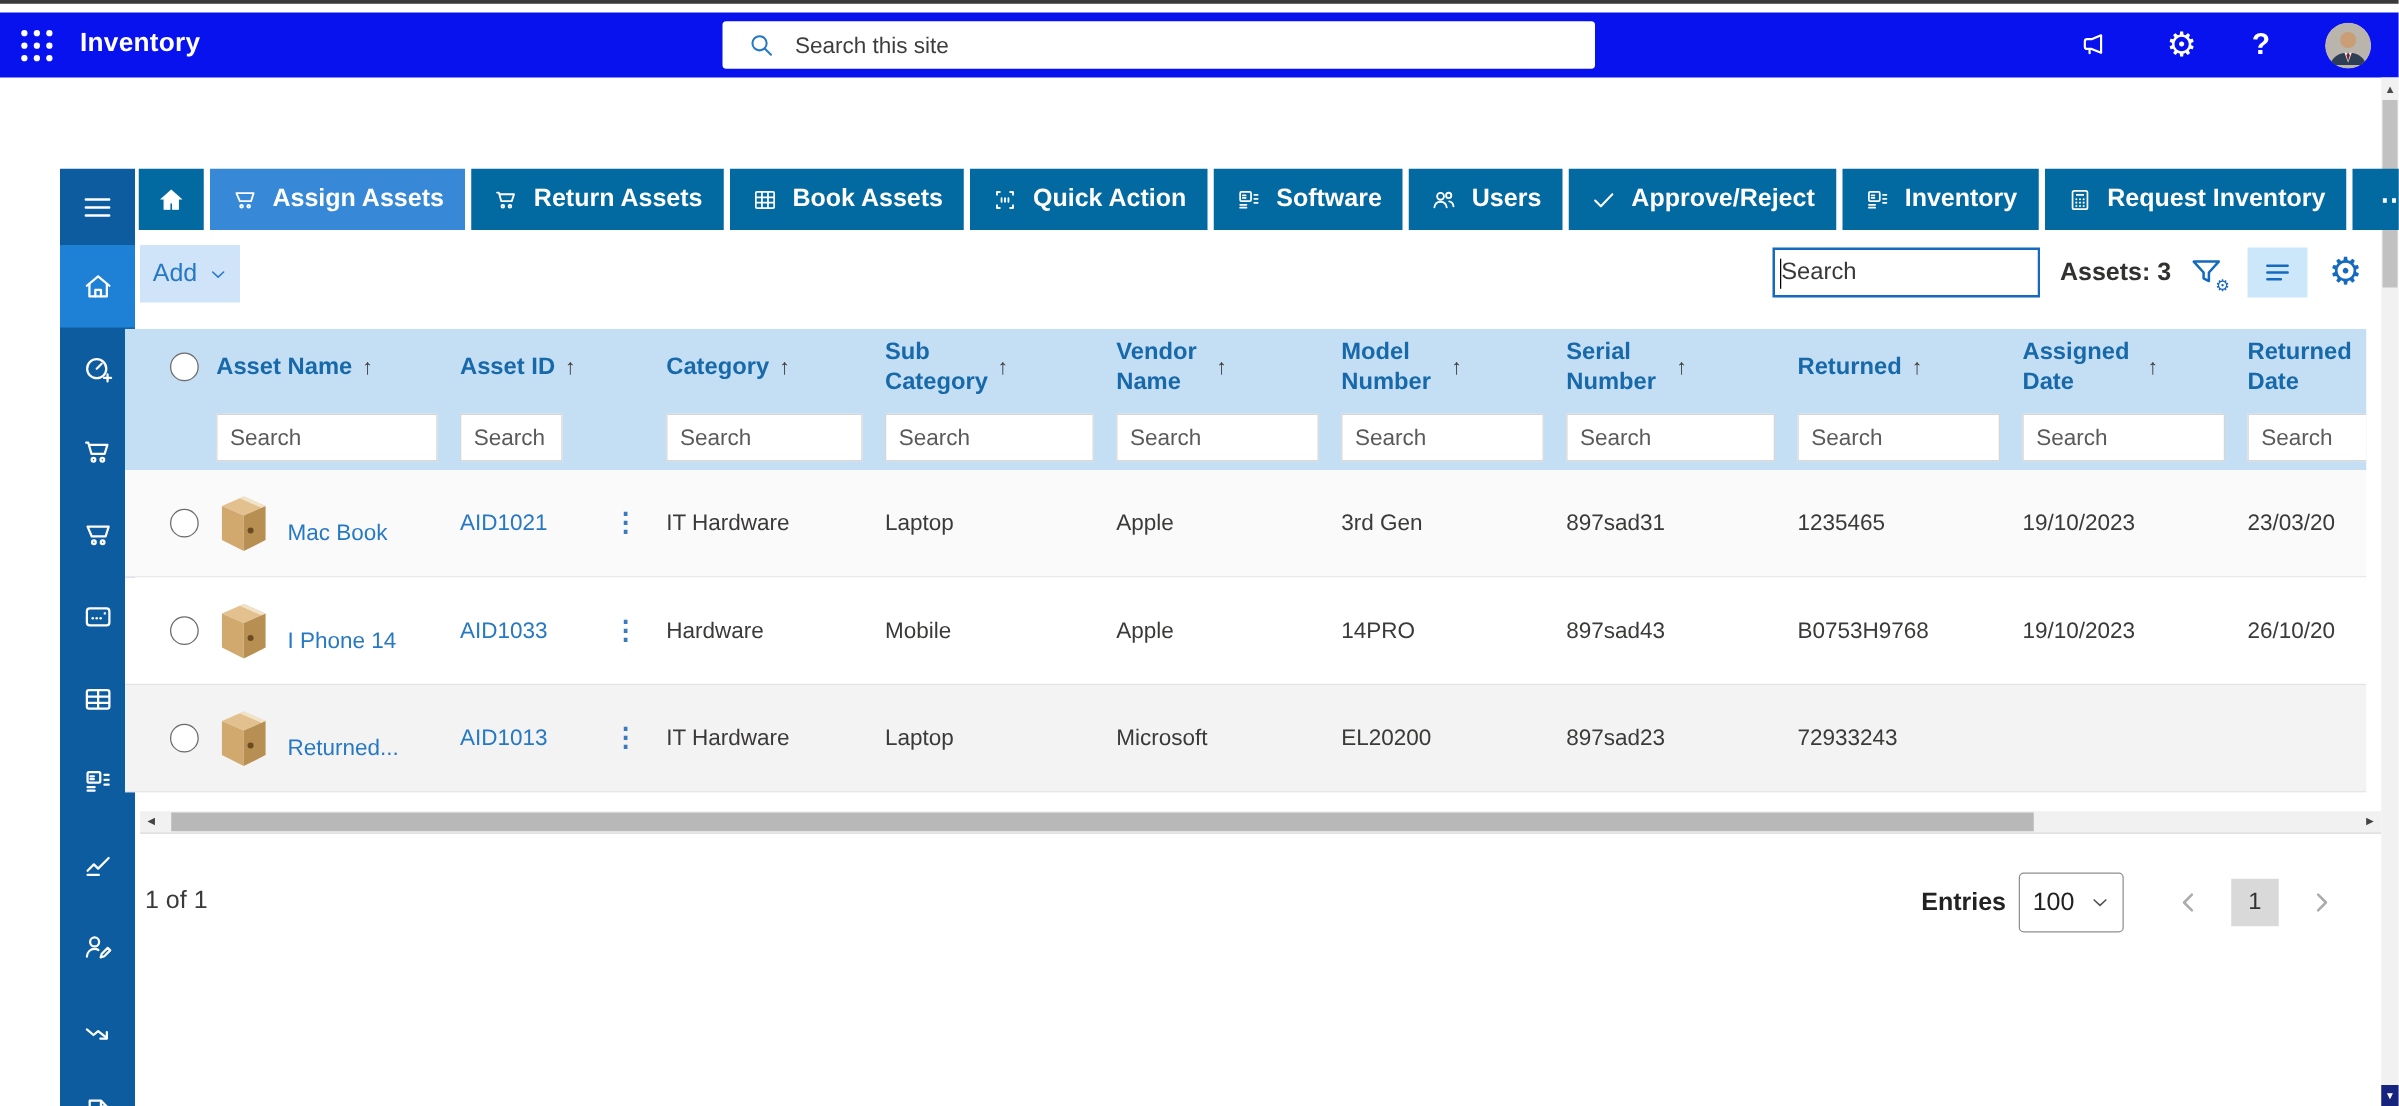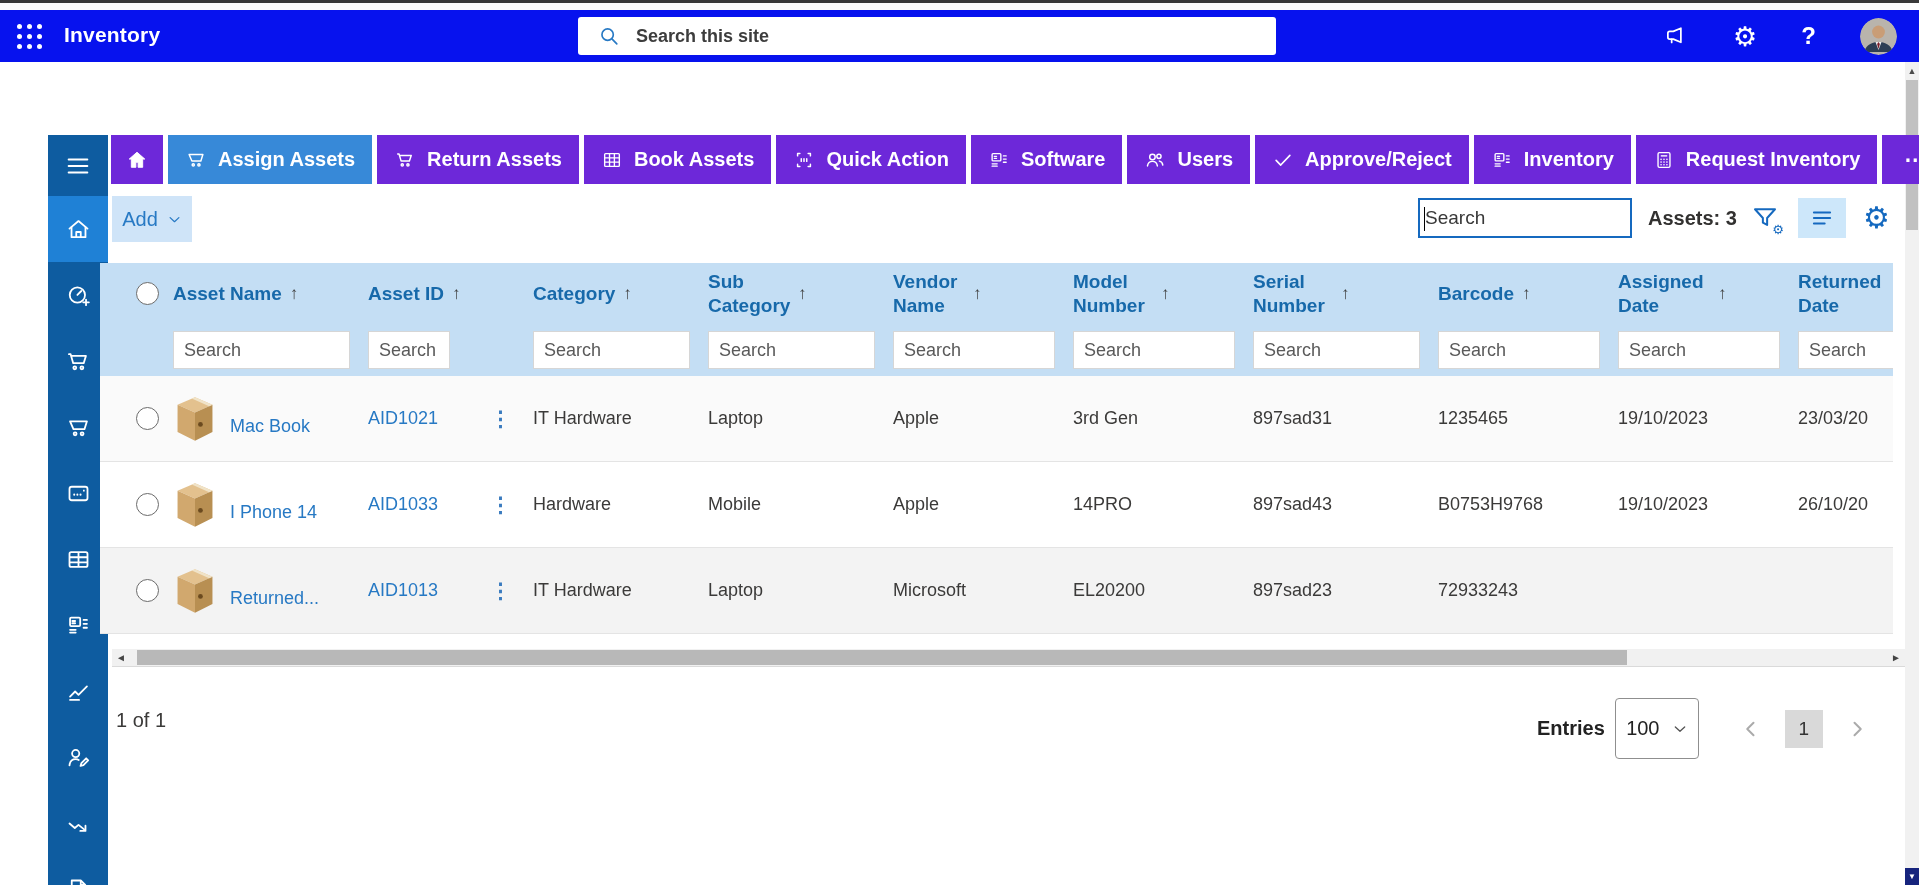--- a/index.html
+++ b/index.html
@@ -13,21 +13,21 @@
   
   .topbar { position:absolute; top:10px; left:0; width:1919px; height:52px; background:#0712ee; }
   .waffle { position:absolute; left:15px; top:12px; width:29px; height:29px; display:grid;
             grid-template-columns:repeat(3,1fr); grid-template-rows:repeat(3,1fr); place-items:center; cursor:pointer; }
   .waffle i { width:5px; height:5px; background:#fff; border-radius:50%; }
   .brand { position:absolute; left:64px; top:13px; color:#fff; font-size:21px; font-weight:bold; letter-spacing:.2px; }
   .top-search { position:absolute; left:578px; top:7px; width:698px; height:38px; background:#fff; border-radius:3px;
                 display:flex; align-items:center; padding-left:20px; gap:16px; }
   .top-search svg { stroke:#2779c4; }
   .top-search input { border:none; outline:none; font-size:18px; width:560px; color:#222; background:transparent;
-                      font-family:"Liberation Sans", sans-serif;font-weight:bold; }
+                      font-family:"Liberation Sans", sans-serif; }
   .top-search input::placeholder { color:#3d3d3d; }
   .top-icons { position:absolute; right:22px; top:0; height:52px; display:flex; align-items:center; gap:44px; }
   .tico { color:#fff; cursor:pointer; }
   .tico svg { stroke:#fff; }
   .gear-glyph { font-family:"DejaVu Sans", sans-serif; font-size:27px; line-height:1; }
   .help-glyph { font-size:24px; font-weight:600; }
   .avatar { width:37px; height:37px; border-radius:50%; overflow:hidden; cursor:pointer; }
 
   
   .vscroll { position:absolute; right:0; top:62px; width:14px; height:823px; background:#f1f1f1; }
@@ -37,21 +37,21 @@
 
   
   .sidebar { position:absolute; left:48px; top:135px; width:60px; height:750px; background:#0e5ca0; overflow:hidden; }
   .sb-item { height:66px; display:flex; align-items:center; justify-content:center; color:#fff; cursor:pointer; }
   .sb-item.menu { height:61px; }
   .sb-item.active { background:#1f81d6; }
   .sb-item svg { stroke:#fff; }
 
   
   .tabs { position:absolute; left:111px; top:135px; height:49px; display:flex; gap:5px; }
-  .tab { background:#6d28d9; color:#fff; display:flex; align-items:center; gap:11px; padding:0 17px;
+  .tab { background:#0369a1; color:#fff; display:flex; align-items:center; gap:11px; padding:0 17px;
          font-size:20px; font-weight:600; cursor:pointer; white-space:nowrap; }
   .tab svg { stroke:#fff; }
   .tab.home { width:52px; justify-content:center; padding:0; }
   .tab.active { background:#3789d8; }
   .tab.more { padding:0 22px; font-size:22px; letter-spacing:2px; }
 
   
   .add-btn { position:absolute; left:112px; top:196px; width:80px; height:46px; background:#cfe4f8; color:#2779c4;
              font-size:20px; display:flex; align-items:center; justify-content:center; gap:9px; cursor:pointer; }
   .add-btn svg { stroke:#2779c4; }
@@ -94,21 +94,21 @@
   
   .hscroll { position:absolute; left:112px; top:649px; width:1793px; height:18px; background:#f1f1f1; border-bottom:1px solid #dadada; }
   .hscroll .la, .hscroll .ra { position:absolute; top:3px; font-size:10px; color:#444; cursor:pointer; }
   .hscroll .la { left:4px; } .hscroll .ra { right:4px; }
   .hscroll .thumb { position:absolute; left:25px; top:1px; width:1490px; height:15px; background:#b8b8b8; cursor:pointer; }
 
   
   .page-info { position:absolute; left:116px; top:709px; font-size:20px; color:#3b3a39; }
   .entries { position:absolute; left:1537px; top:698px; display:flex; align-items:center; }
   .entries .elabel { font-size:20px; font-weight:bold; color:#222; margin-right:10px; }
-  .eselect { width:84px; height:61px; border:1px solid #8f8f8f; border-radius:4px; background:#fff; display:flex;
+  .eselect { width:84px; height:48px; border:1px solid #8f8f8f; border-radius:4px; background:#fff; display:flex;
              align-items:center; justify-content:center; gap:12px; font-size:20px; color:#222; cursor:pointer; }
   .eselect svg { stroke:#555; }
   .pchev { margin-left:42px; cursor:pointer; }
   .pchev svg { stroke:#ababab; }
   .pchev.next { margin-left:24px; }
   .page-box { margin-left:24px; width:38px; height:38px; background:#d9d9d9; display:flex; align-items:center; justify-content:center;
               font-size:19px; color:#333; cursor:pointer; }
 </style>
 </head>
 <body>
@@ -389,21 +389,21 @@
       </div>
     <div class="hcell">
         <span class="wrap w80">Model Number</span>
         <span class="arrow">↑</span>
       </div>
     <div class="hcell">
         <span class="wrap w80">Serial Number</span>
         <span class="arrow">↑</span>
       </div>
     <div class="hcell">
-        <span>Barcode</span>
+        <span>Returned</span>
         <span class="arrow">↑</span>
       </div>
     <div class="hcell">
         <span class="wrap w92">Assigned Date</span>
         <span class="arrow">↑</span>
       </div>
     <div class="hcell">
         <span class="wrap w92">Returned Date</span>
       </div>
   </div>

